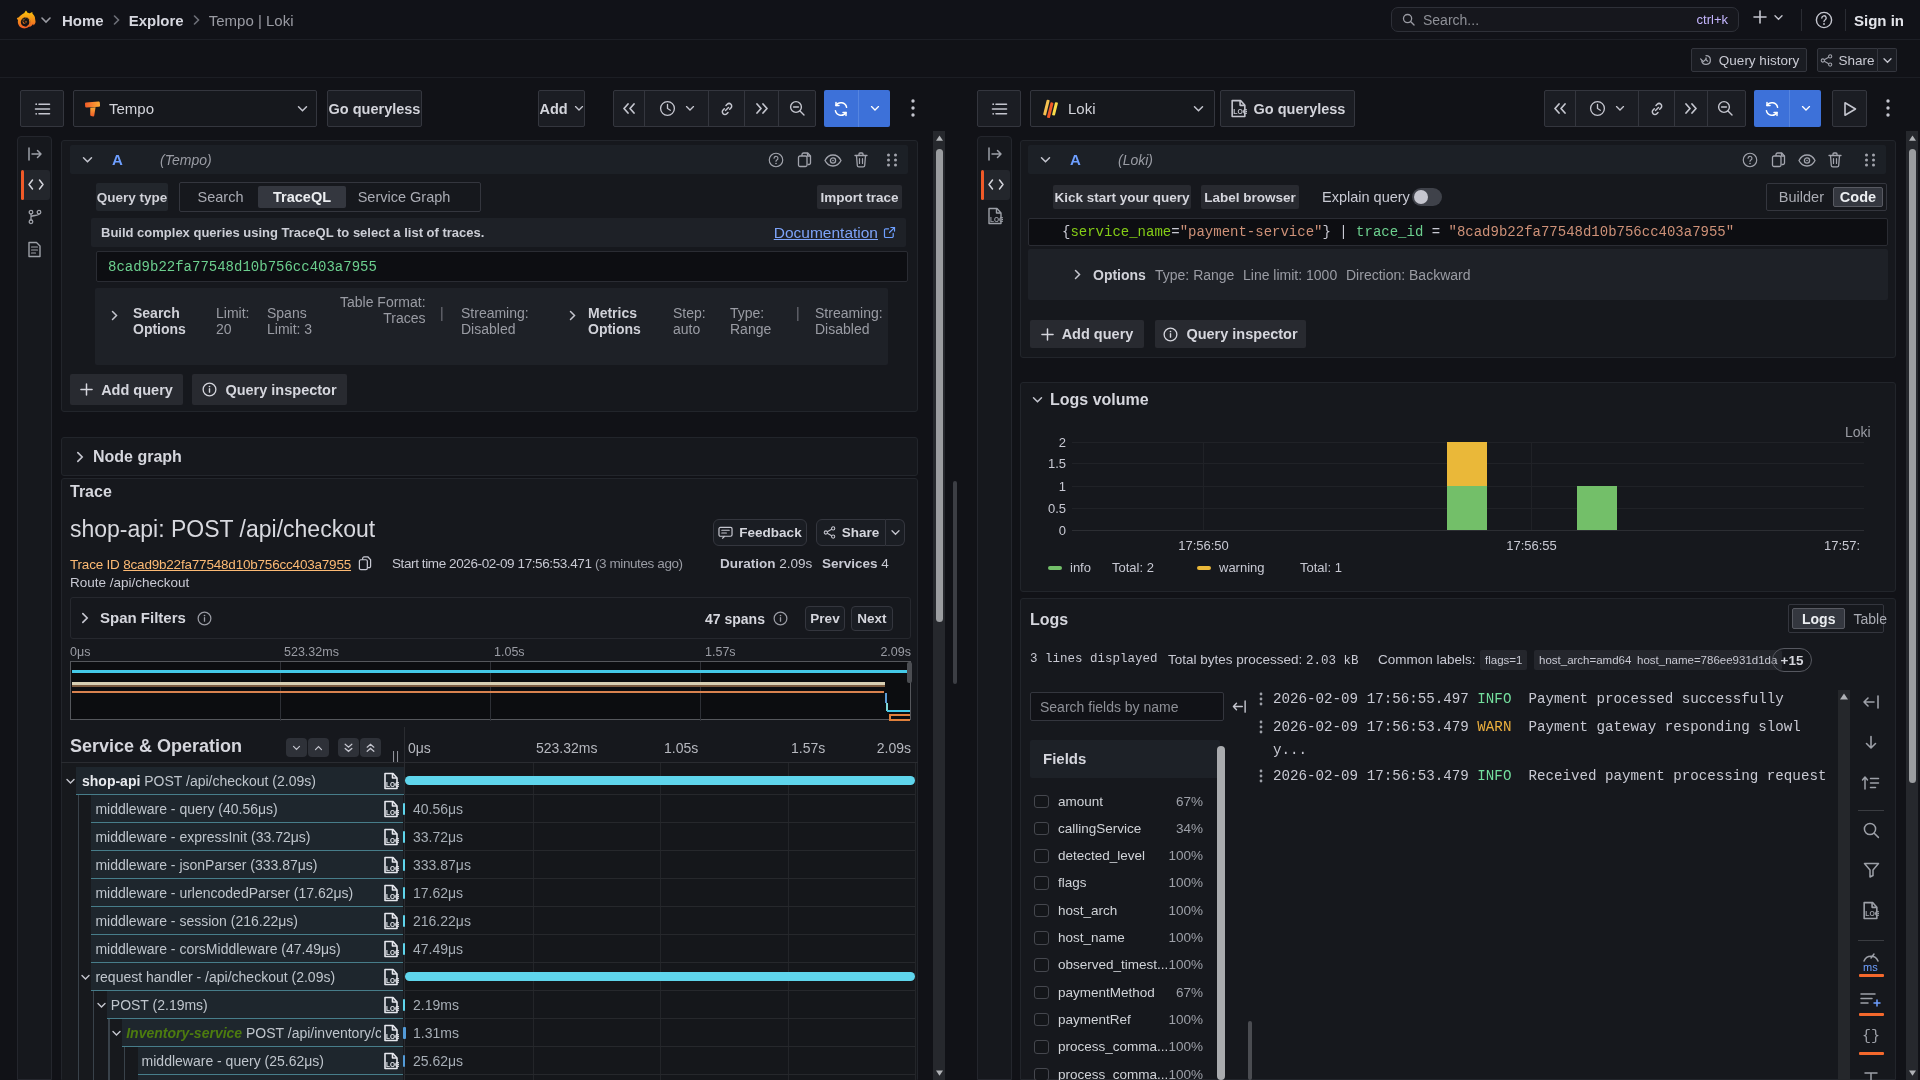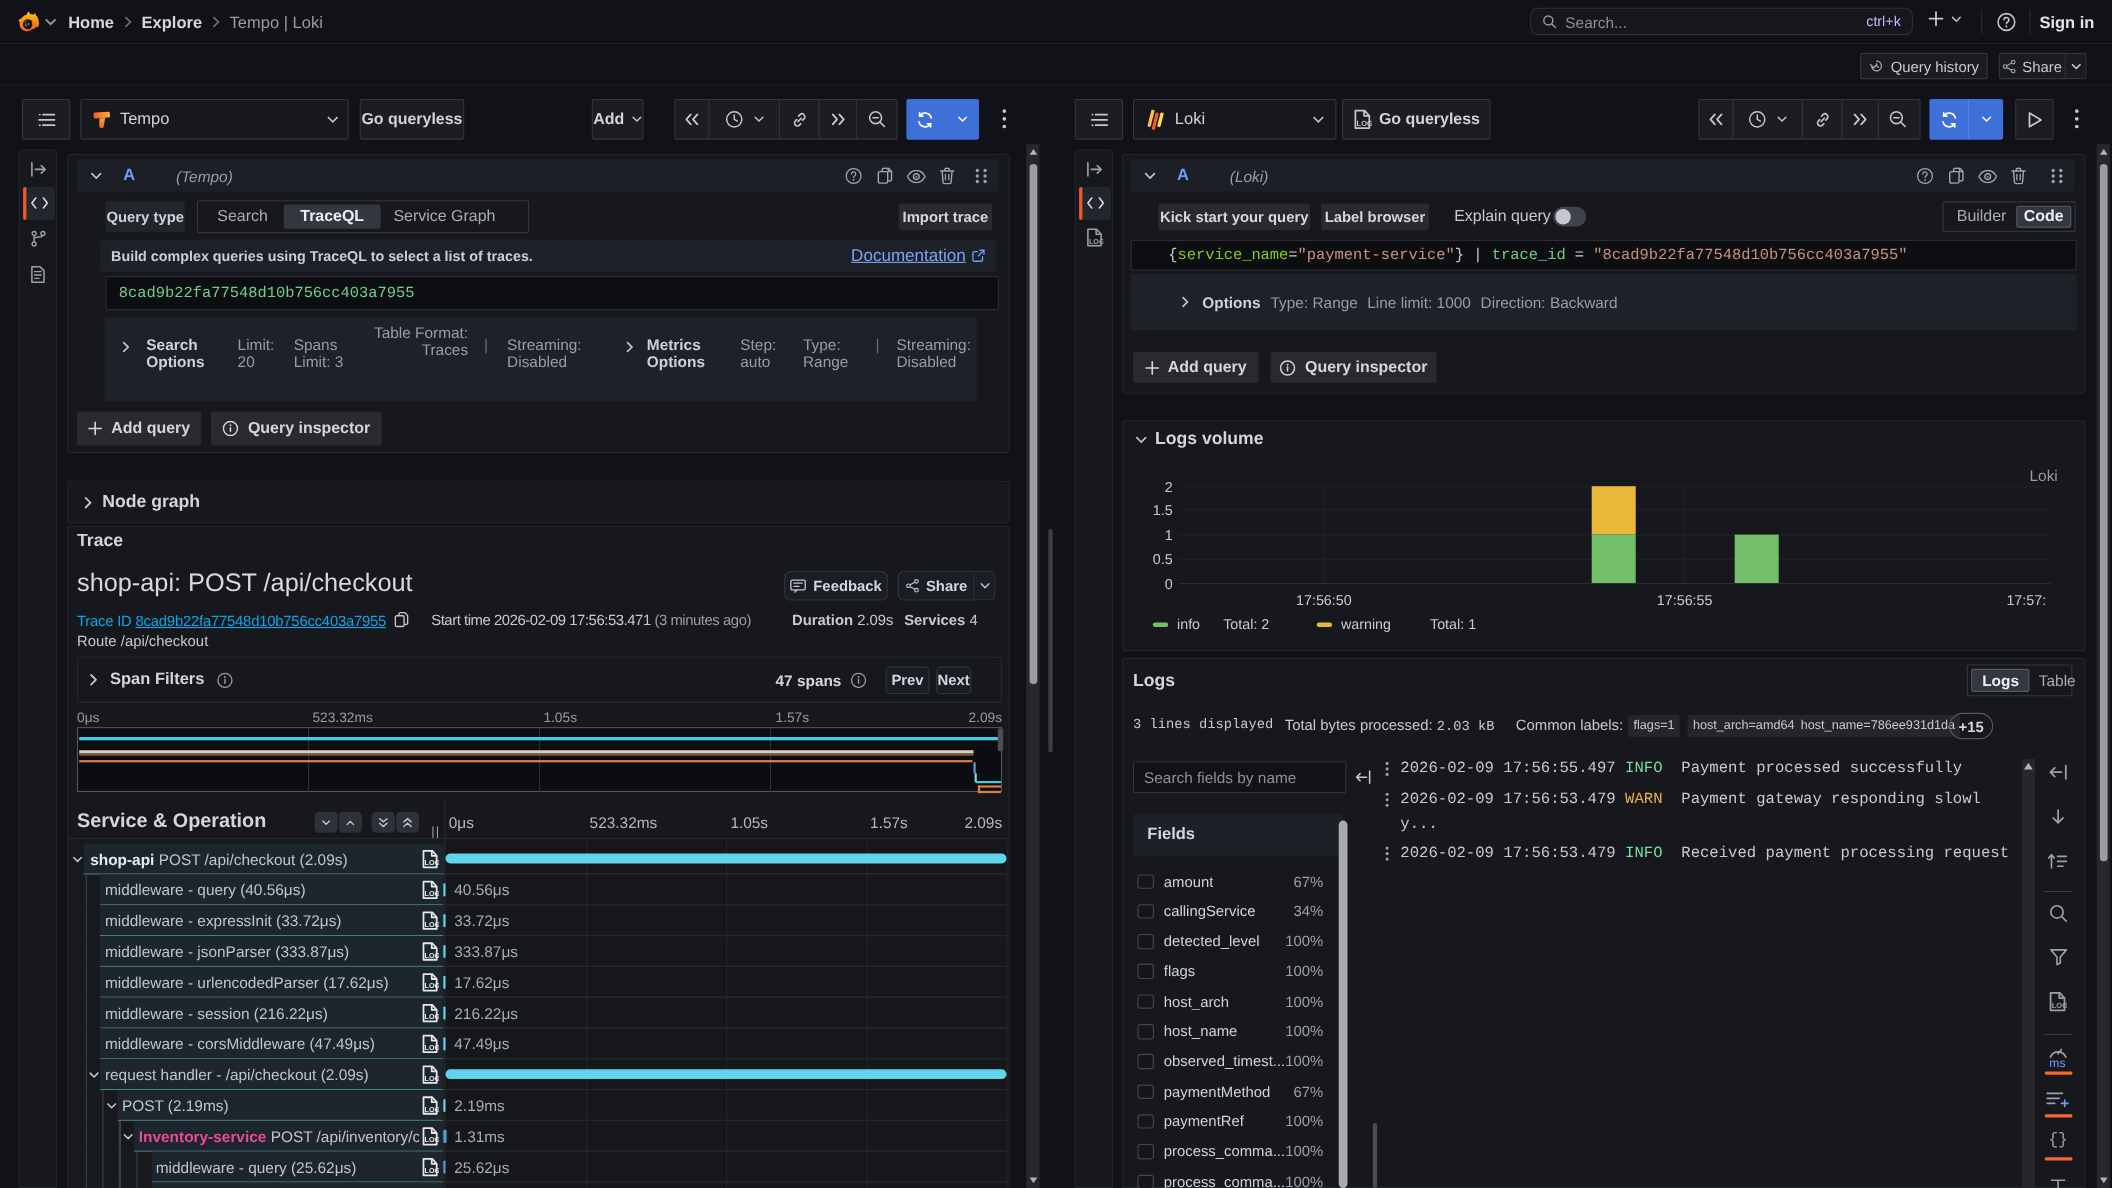--- a/index.html
+++ b/index.html
@@ -349,21 +349,21 @@
         <path d="M5.3 7L10.7 4M5.3 9l5.4 3" stroke="#c5c6cf" stroke-width="1.3"></path>
       </svg>
     <span class="sb" style="font-size:13.5px;color:#d5d6dd;">Share</span>
   </div>
   <div class="btn ghost flex" style="width:19px;height:27px;background:#1a1d23;border-left:none;border-radius:0 6px 6px 0;">
     <svg width="9" height="7" viewBox="0 0 10 8">
         <path d="M1 2l4 4 4-4" stroke="#c5c6cf" stroke-width="1.5" fill="none" stroke-linecap="round"></path>
       </svg>
   </div>
 </div>
-<div class="abs" style="left:70px;top:556px;font-size:13.5px;letter-spacing:-0.2px;color:#0ea5e9;white-space:nowrap;text-align:right;">
+<div class="abs" style="left:70px;top:556px;font-size:13.5px;letter-spacing:-0.2px;color:#fdba74;white-space:nowrap;text-align:right;">
   Trace ID <span style="text-decoration:underline;">8cad9b22fa77548d10b756cc403a7955</span>
   <svg width="14" height="15" viewBox="0 0 15 16" style="display:inline-block;vertical-align:-2px;margin-left:3px;">
       <rect x="1.5" y="4" width="8.5" height="10.5" rx="1.5" stroke="#c8c9d3" stroke-width="1.3" fill="none"></rect>
       <path d="M5 4V2.5A1.5 1.5 0 0 1 6.5 1h4.2L13.5 4v7a1.5 1.5 0 0 1-1.5 1.5h-1.5" stroke="#c8c9d3" stroke-width="1.3" fill="none"></path>
     </svg>
 </div>
 <div class="abs" style="left:392px;top:556px;font-size:13.5px;color:#c8c9d3;white-space:nowrap;letter-spacing:-0.4px;">Start time 2026-02-09 17:56:53.471 <span style="color:#9a9ca4;">(3 minutes ago)</span></div>
 <div class="abs" style="left:720px;top:556px;font-size:13.5px;color:#c8c9d3;"><span class="sb">Duration</span> 2.09s</div>
 <div class="abs" style="left:822px;top:556px;font-size:13.5px;color:#c8c9d3;"><span class="sb">Services</span> 4</div>
 <div class="abs" style="left:70px;top:575px;font-size:13.5px;color:#c8c9d3;">Route /api/checkout</div>
@@ -378,21 +378,21 @@
     <path d="M8 7.2v3.6" stroke="#9a9ca4" stroke-width="1.4" stroke-linecap="round"></path>
     <circle cx="8" cy="4.8" r="0.9" fill="#9a9ca4"></circle>
   </svg>
 <div class="abs sb" style="left:705px;top:611px;font-size:14px;color:#d5d6dd;">47 spans</div>
 <svg class="abs" style="left:773px;top:611px;" width="15" height="15" viewBox="0 0 16 16">
     <circle cx="8" cy="8" r="6.8" stroke="#9a9ca4" stroke-width="1.3" fill="none"></circle>
     <path d="M8 7.2v3.6" stroke="#9a9ca4" stroke-width="1.4" stroke-linecap="round"></path>
     <circle cx="8" cy="4.8" r="0.9" fill="#9a9ca4"></circle>
   </svg>
 <div class="abs btn ghost" style="left:805px;top:606px;width:40px;height:25px;background:#1a1d23;font-size:13.5px;color:#d5d6dd;font-weight:600;border-radius:4px;">Prev</div>
-<div class="abs btn ghost" style="left:851px;top:606px;width:32px;height:25px;background:#1a1d23;font-size:13.5px;color:#d5d6dd;font-weight:600;border-radius:4px;">Next</div>
+<div class="abs btn ghost" style="left:851px;top:606px;width:42px;height:25px;background:#1a1d23;font-size:13.5px;color:#d5d6dd;font-weight:600;border-radius:4px;">Next</div>
 
 <div class="abs" style="left:70px;top:645px;font-size:12.5px;color:#9a9ca4;">0μs</div>
 <div class="abs" style="left:284px;top:645px;font-size:12.5px;color:#9a9ca4;">523.32ms</div>
 <div class="abs" style="left:494px;top:645px;font-size:12.5px;color:#9a9ca4;">1.05s</div>
 <div class="abs" style="left:705px;top:645px;font-size:12.5px;color:#9a9ca4;">1.57s</div>
 <div class="abs" style="left:911px;top:645px;font-size:12.5px;color:#9a9ca4;transform:translateX(-100%);">2.09s</div>
 
 <div class="abs" style="left:70px;top:661px;width:841px;height:59px;background:#0c0d10;border:1px solid #55575c;">
   <div class="abs" style="left:209px;top:0;width:1px;height:59px;background:#2e3036;"></div>
   <div class="abs" style="left:419px;top:0;width:1px;height:59px;background:#2e3036;"></div>
@@ -555,21 +555,21 @@
 <div class="abs" style="left:403.3px;top:999.0px;width:2.2px;height:12px;background:#5fd5ec;border-radius:1px;"></div>
 <div class="abs" style="left:413px;top:997px;font-size:14px;color:#a6adb5;">2.19ms</div>
 <div class="abs" style="left:77.5px;top:1019px;width:1.5px;height:28px;background:#39424a;"></div>
 <div class="abs" style="left:92.9px;top:1019px;width:1.5px;height:28px;background:#39424a;"></div>
 <div class="abs" style="left:108.3px;top:1019px;width:1.5px;height:28px;background:#39424a;"></div>
 <div class="abs" style="left:122.2px;top:1019px;width:281.3px;height:26.5px;background:#1e262d;"></div>
 <div class="abs" style="left:122.2px;top:1045.5px;width:281.3px;height:1.5px;background:#477d8a;"></div>
 <svg class="abs" style="left:112.2px;top:1030px;" width="9" height="7" viewBox="0 0 10 8">
     <path d="M1 1.8l4 4 4-4" stroke="#c5c6cf" stroke-width="1.6" fill="none" stroke-linecap="round"></path>
   </svg>
-<div class="abs" style="left:126.2px;top:1025px;width:254.8px;height:18px;overflow:hidden;white-space:nowrap;font-size:14px;"><span style="font-weight:bold;color:#ec4899;">Inventory-service</span><span style="color:#bfc5cc;"> POST /api/inventory/ch</span></div>
+<div class="abs" style="left:126.2px;top:1025px;width:254.8px;height:18px;overflow:hidden;white-space:nowrap;font-size:14px;"><span style="font-weight:bold;color:#4d7c0f;font-style:italic;">Inventory-service</span><span style="color:#bfc5cc;"> POST /api/inventory/ch</span></div>
 <svg class="abs" style="left:383px;top:1024px;" width="16" height="18" viewBox="0 0 16 18">
     <path d="M2 1.5h8L14 6v10.5H2z" fill="none" stroke="#e6e8ee" stroke-width="1.6" stroke-linejoin="round"></path>
     <path d="M9.5 1.5V6H14" fill="none" stroke="#e6e8ee" stroke-width="1.6" stroke-linejoin="round"></path>
     <text x="3" y="14.5" font-family="Liberation Sans" font-size="6.5" font-weight="bold" fill="#e6e8ee">LOG</text>
   </svg>
 <div class="abs" style="left:403.3px;top:1027.0px;width:3px;height:12px;background:#539bd8;border-radius:1px;"></div>
 <div class="abs" style="left:413px;top:1025px;font-size:14px;color:#a6adb5;">1.31ms</div>
 <div class="abs" style="left:77.5px;top:1047px;width:1.5px;height:28px;background:#39424a;"></div>
 <div class="abs" style="left:92.9px;top:1047px;width:1.5px;height:28px;background:#39424a;"></div>
 <div class="abs" style="left:108.3px;top:1047px;width:1.5px;height:28px;background:#39424a;"></div>

